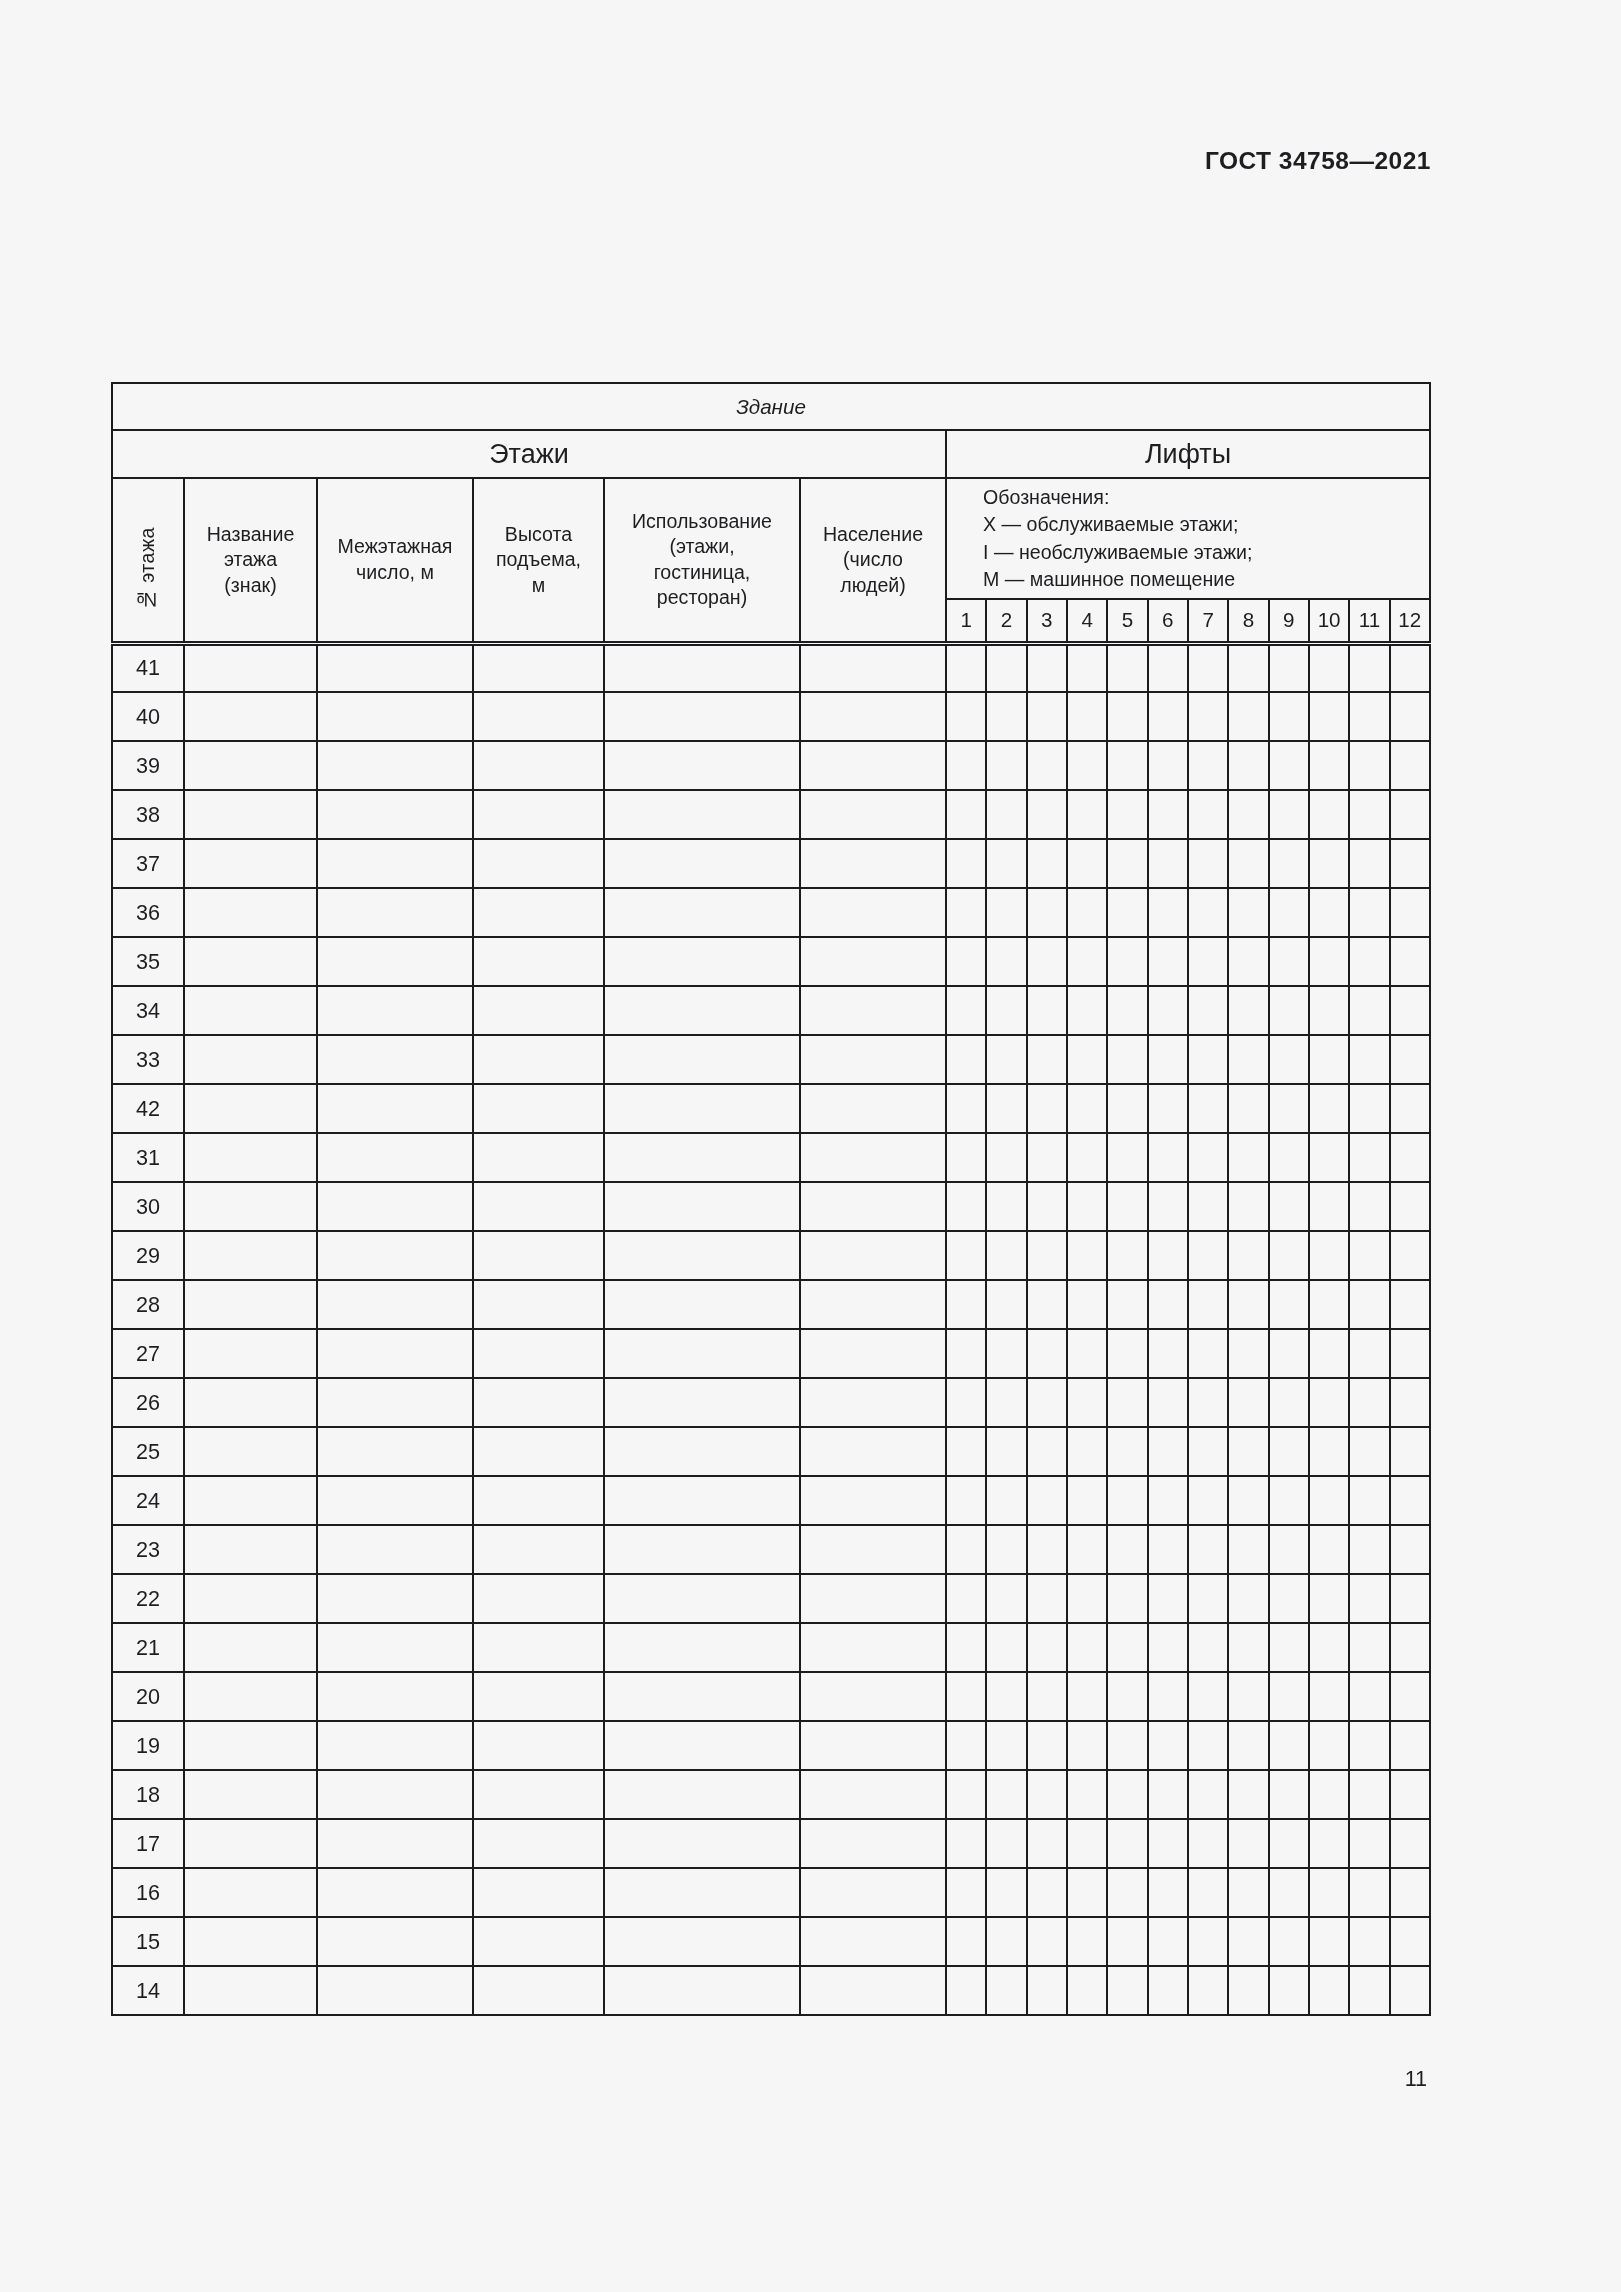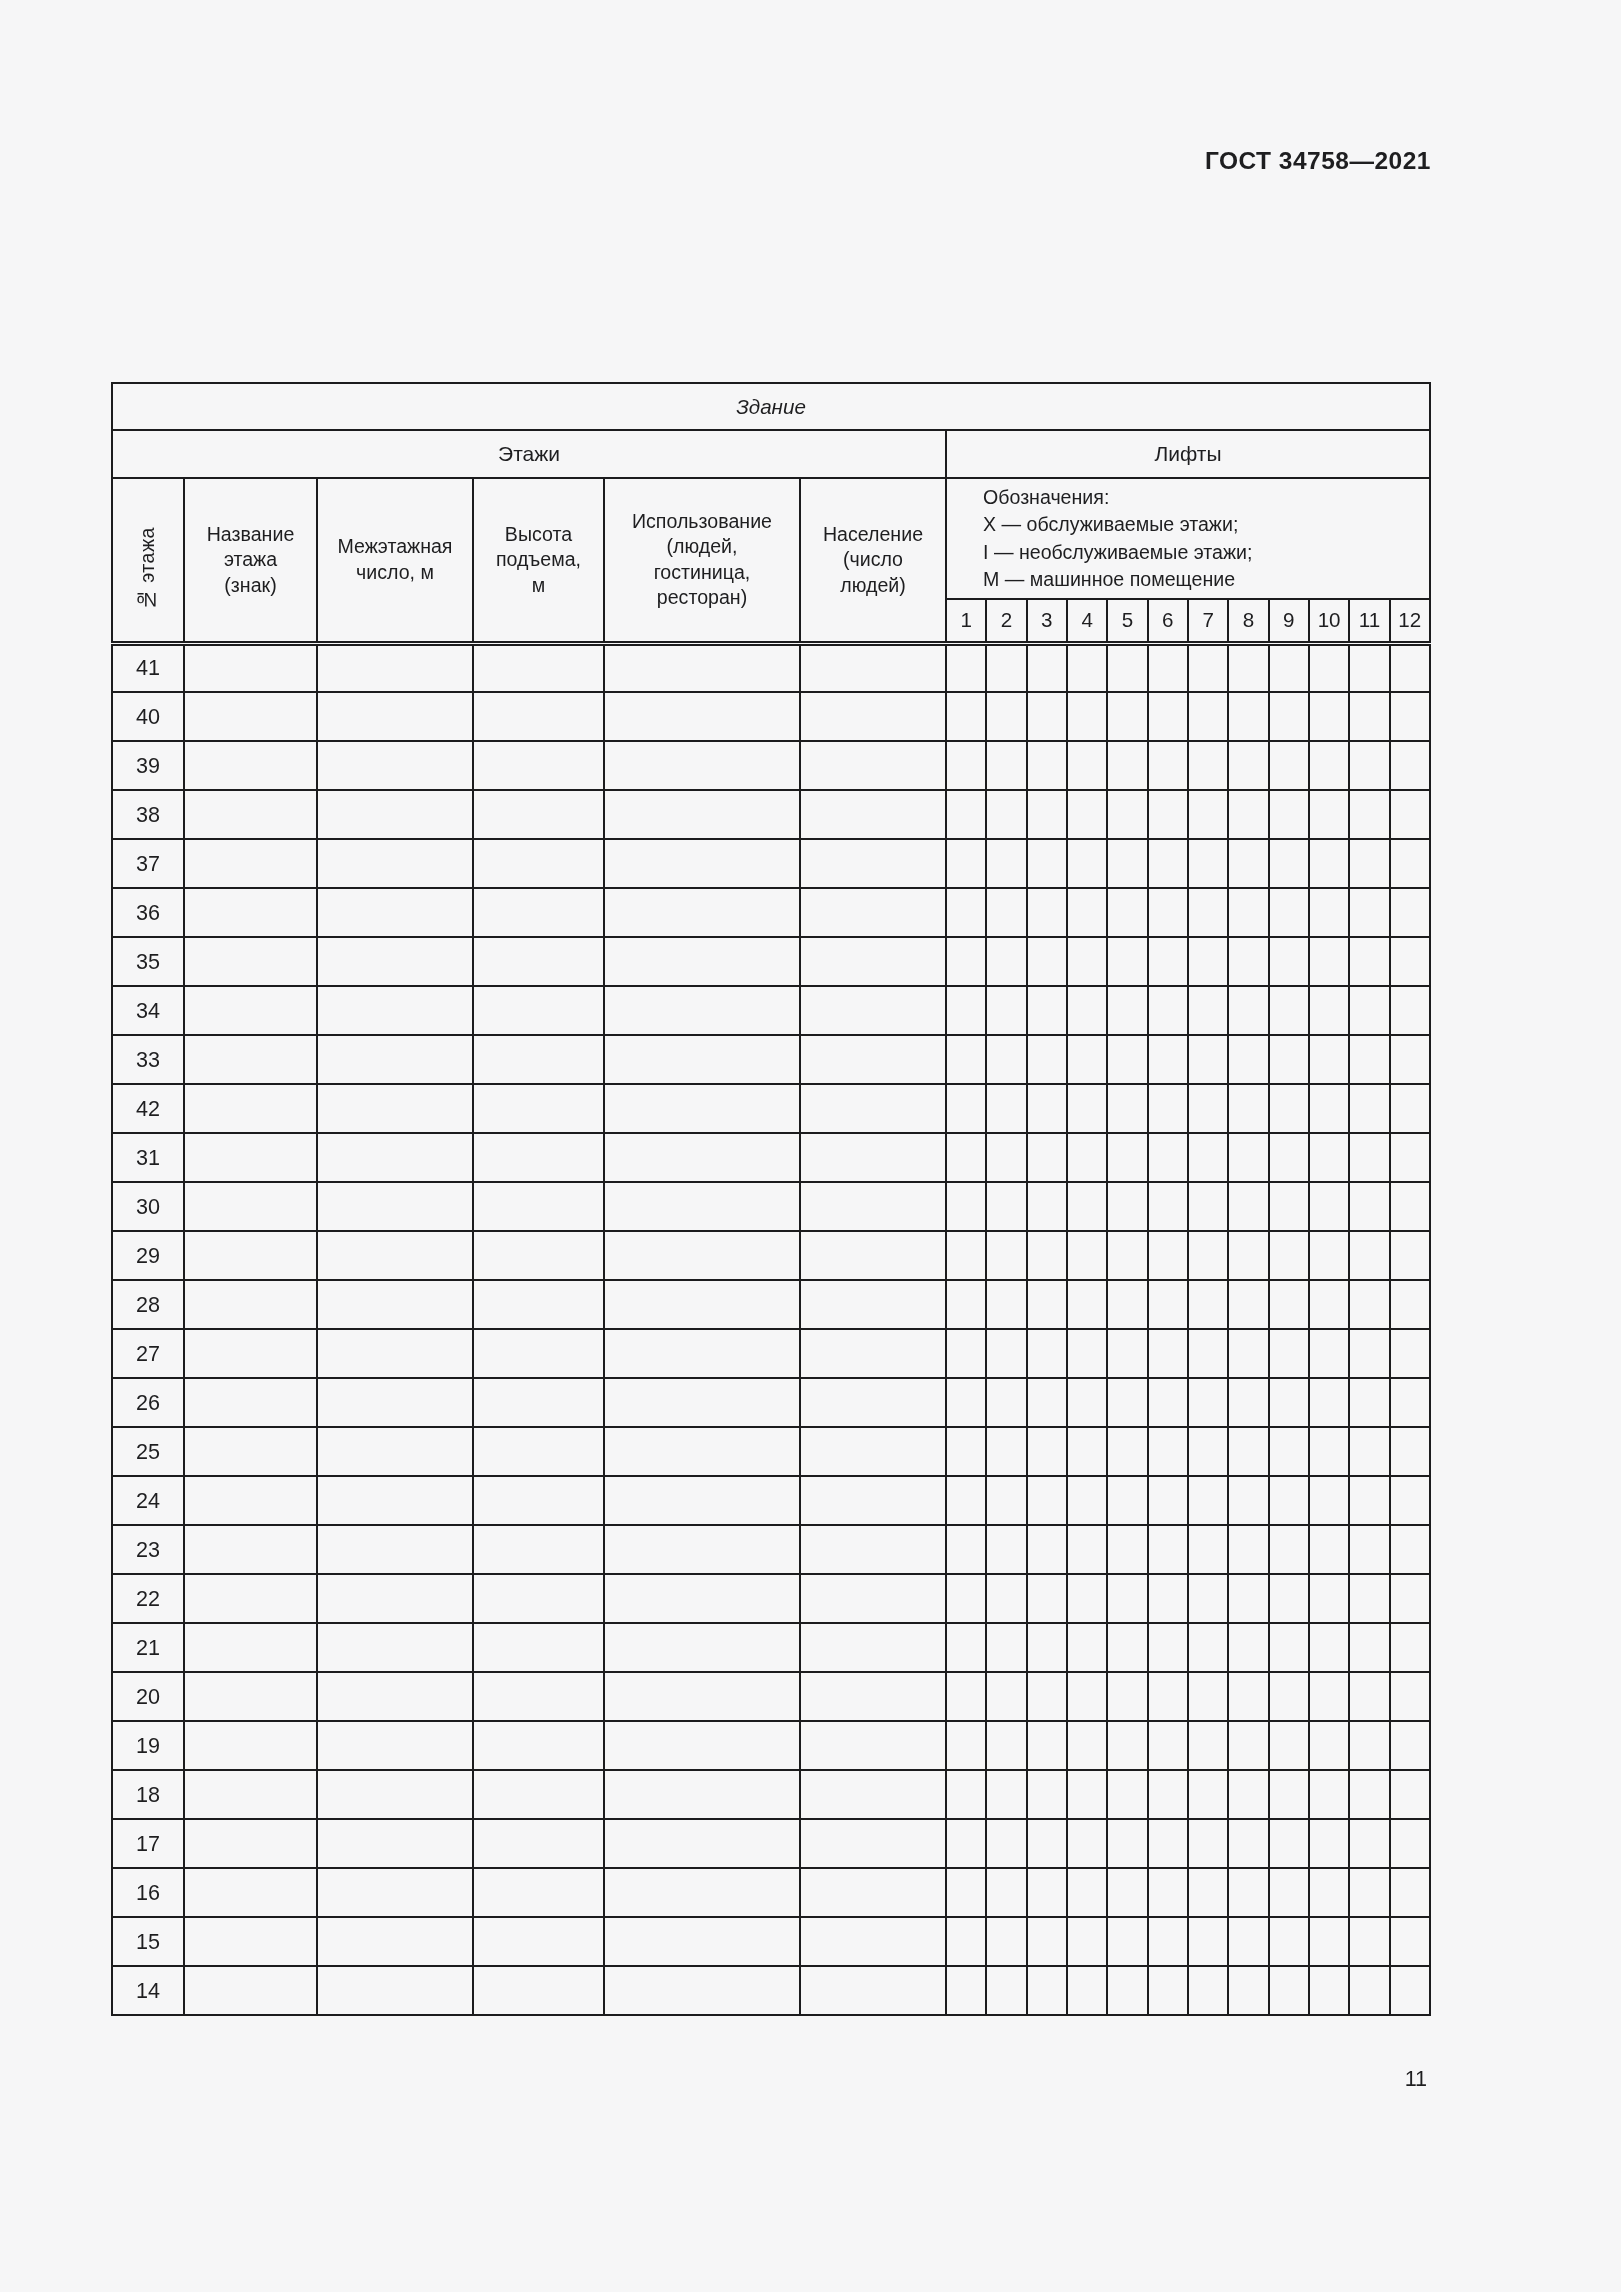--- a/index.html
+++ b/index.html
@@ -55,21 +55,21 @@
   }
   .form-table th, .form-table td {
     border: 2px solid #1c1c1e;
     padding: 0;
     font-weight: normal;
     text-align: center;
     vertical-align: middle;
     overflow: hidden;
   }
   .h-building { height: 47px; font-size: 20.6px; font-style: italic; }
-  .h-section  { height: 48px; font-size: 21px; }
+  .h-section  { height: 48px; font-size: 27px; }
   .col-head {
     font-size: 19.6px;
     line-height: 25.5px;
     white-space: pre-line;
     padding: 2px 3.9px;
   }
   .rot-cell { padding: 0; }
   .rot-text {
     display: inline-block;
     writing-mode: vertical-rl;
@@ -131,21 +131,21 @@
         </th>
         <th class="col-head" rowspan="2">Название
 этажа
 (знак)</th>
         <th class="col-head" rowspan="2">Межэтажная
 число, м</th>
         <th class="col-head" rowspan="2">Высота
 подъема,
 м</th>
         <th class="col-head" rowspan="2">Использование
-(людей,
+(этажи,
 гостиница,
 ресторан)</th>
         <th class="col-head" rowspan="2">Население
 (число
 людей)</th>
         <th class="legend-cell" colspan="12">
           <div class="legend">
             <div>Обозначения:</div>
             <div>X — обслуживаемые этажи;</div>
             <div>I — необслуживаемые этажи;</div>

